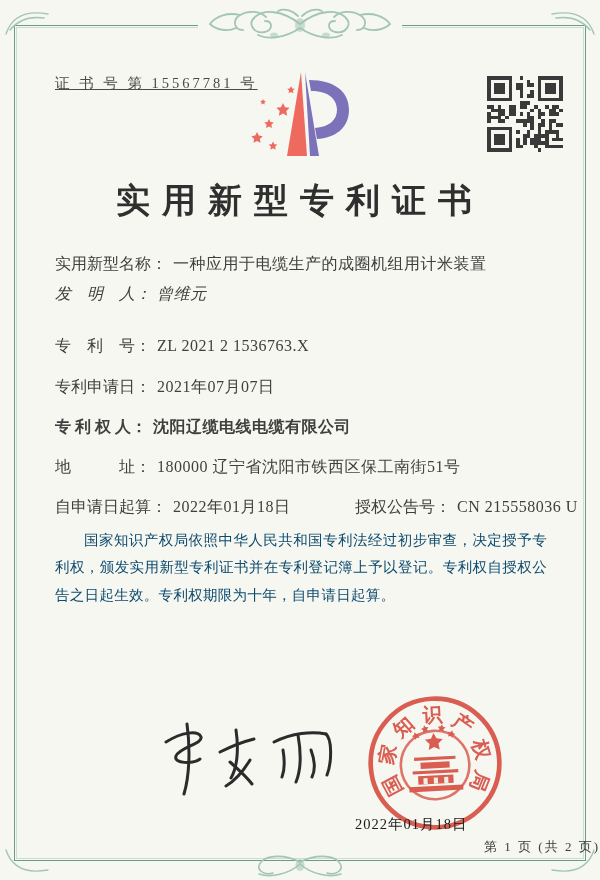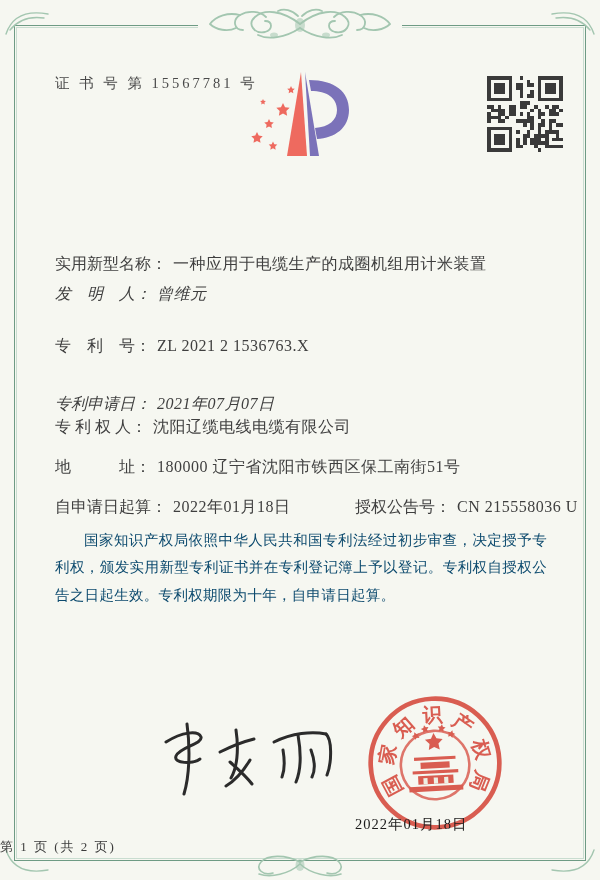--- a/index.html
+++ b/index.html
@@ -11,21 +11,21 @@
   html,body{width:600px;height:880px;}
   body{font-family:"Liberation Serif","DejaVu Serif",serif;background:#e8e8e4;}
   .page{position:relative;width:600px;height:880px;background:var(--paper);overflow:hidden;}
   .frame-outer{position:absolute;left:14px;top:25px;width:572px;height:836px;
     border:1.5px solid var(--frame-dark);z-index:0;}
   .frame-inner{position:absolute;left:1px;top:1px;right:1px;bottom:1px;
     border:1px solid var(--frame-light);}
   .ornament{position:absolute;z-index:1;}
   .ornament svg{display:block;}
   .cert-no{position:absolute;left:55px;top:74px;font-size:14.5px;letter-spacing:3px;
-    color:var(--ink-light);z-index:2;}
+    color:var(--ink-light);z-index:2;text-decoration:underline;}
   .logo{position:absolute;left:243px;top:66px;width:124px;height:96px;z-index:2;}
   .qr{position:absolute;left:487px;top:76px;width:76px;height:76px;z-index:2;}
   .title{position:absolute;left:0;top:178px;width:600px;text-align:center;
     font-size:34px;font-weight:700;letter-spacing:12px;color:#2f2f2f;z-index:2;}
   .fields{position:absolute;left:55px;top:254px;width:500px;z-index:2;}
   .field-row{position:absolute;left:0;font-size:16px;color:var(--ink);white-space:nowrap;}
   .field-row .lab{display:inline-block;}
   .field-row .val{margin-left:6px;letter-spacing:.5px;}
   .grant2{position:absolute;left:300px;top:0;}
   .paras{position:absolute;left:55px;top:527px;width:492px;z-index:2;}
@@ -33,21 +33,21 @@
     letter-spacing:.3px;text-align:justify;}
   .signer{position:absolute;left:57px;top:743px;z-index:2;color:#333;}
   .signer div{font-size:16px;line-height:30px;letter-spacing:2px;}
   .signature{position:absolute;left:140px;top:712px;width:220px;height:100px;z-index:2;}
   .seal{position:absolute;left:352px;top:680px;width:166px;height:166px;z-index:3;
     opacity:.88;mix-blend-mode:multiply;transform:rotate(-3deg);}
   .seal-char{font-size:19px;font-weight:700;fill:var(--seal);text-anchor:middle;
     font-family:"Liberation Serif",serif;}
   .seal-date{position:absolute;left:355px;top:815px;width:170px;font-size:14.5px;
     color:#1c1c1c;letter-spacing:1px;z-index:4;}
-  .footer{position:absolute;left:0;top:838px;width:600px;text-align:left;
+  .footer{position:absolute;left:0;top:838px;width:600px;text-align:right;
     font-size:13px;color:#3c3c3c;letter-spacing:2px;z-index:2;}
 </style>
 </head>
 <body>
 
 <div class="page">
 
   <div class="frame-outer">
     <div class="frame-inner"></div>
   </div>
@@ -274,35 +274,36 @@
             <rect x="17" y="19" width="1" height="1"></rect>
             <rect x="18" y="19" width="1" height="1"></rect>
             <rect x="19" y="19" width="1" height="1"></rect>
             <rect x="20" y="19" width="1" height="1"></rect>
             <rect x="14" y="20" width="1" height="1"></rect>
           </g>
       </g>
     </svg>
   </div>
 
+  <div class="title">实用新型专利证书</div>
 
   <div class="fields">
     <div class="field-row" style="top:0;">
       <span class="lab">实用新型名称：</span><span class="val">一种应用于电缆生产的成圈机组用计米装置</span>
     </div>
     <div class="field-row" style="top:30px;font-style:italic;">
       <span class="lab">发　明　人：</span><span class="val">曾维元</span>
     </div>
     <div class="field-row" style="top:82px;">
       <span class="lab">专　利　号：</span><span class="val">ZL 2021 2 1536763.X</span>
     </div>
-    <div class="field-row" style="top:140px;font-style:italic;">
+    <div class="field-row" style="top:123px;">
       <span class="lab">专利申请日：</span><span class="val">2021年07月07日</span>
     </div>
-    <div class="field-row" style="top:163px;">
+    <div class="field-row" style="top:163px;font-weight:bold;">
       <span class="lab">专 利 权 人：</span><span class="val">沈阳辽缆电线电缆有限公司</span>
     </div>
     <div class="field-row" style="top:203px;">
       <span class="lab">地　　　址：</span><span class="val">180000 辽宁省沈阳市铁西区保工南街51号</span>
     </div>
     <div class="field-row" style="top:243px;">
       <span class="lab">自申请日起算：</span><span class="val">2022年01月18日</span>
       <span class="grant2">
         <span class="lab">授权公告号：</span><span class="val">CN 215558036 U</span>
       </span>

